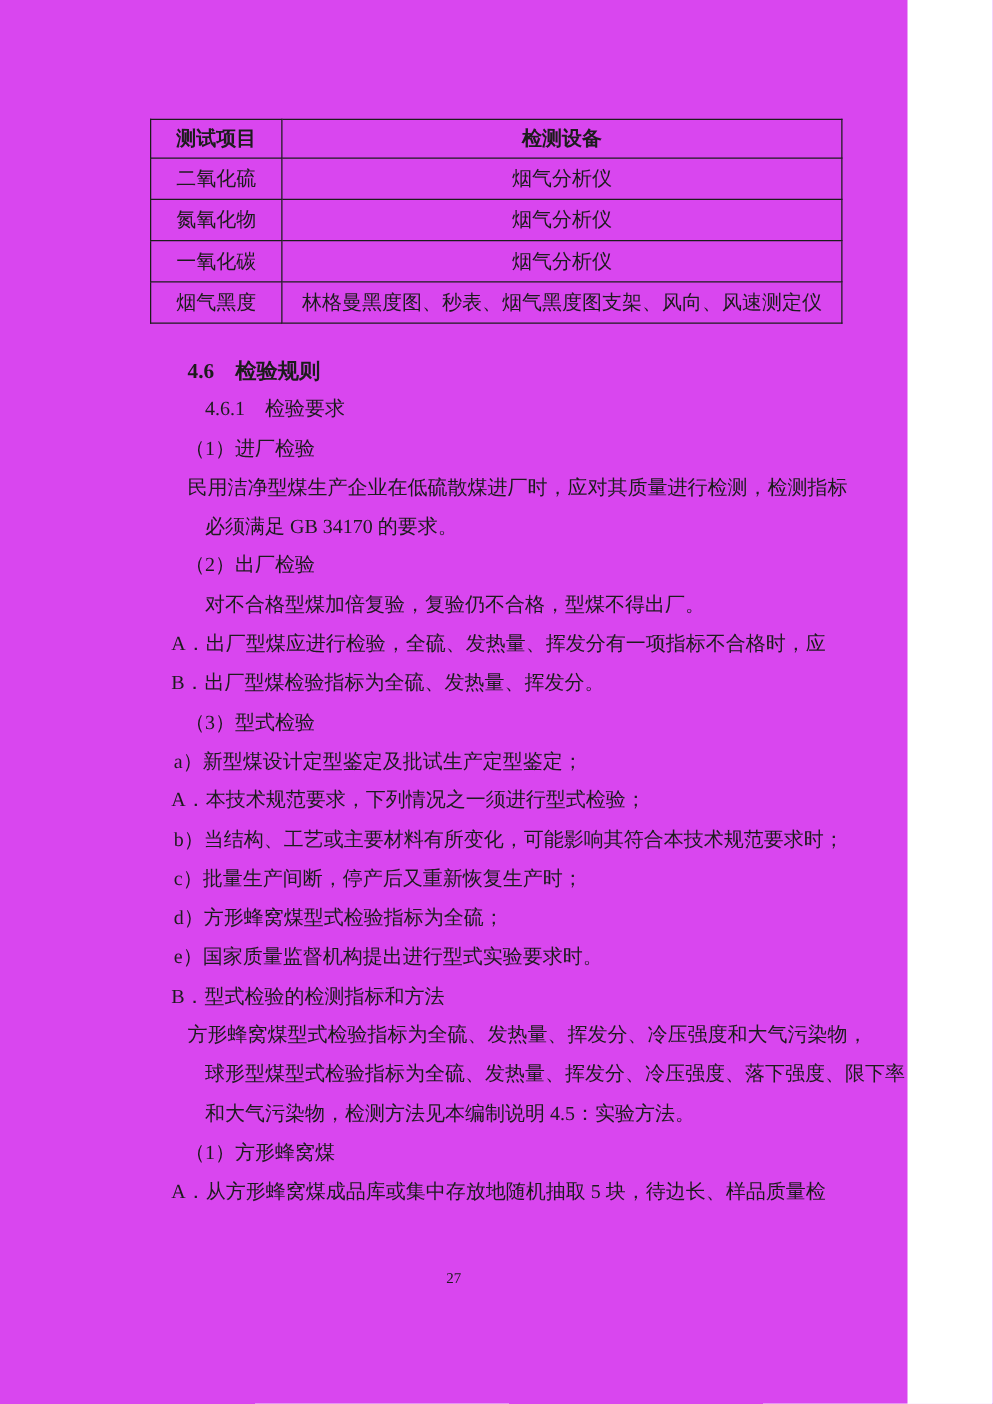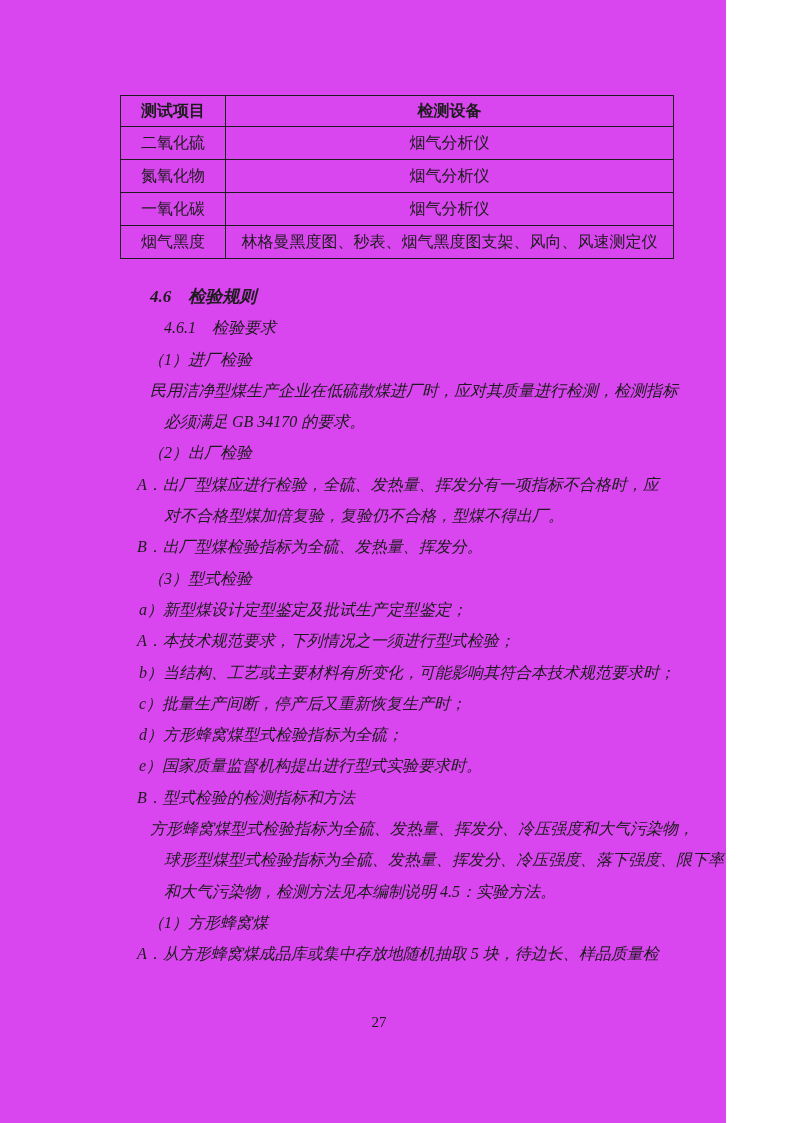--- a/index.html
+++ b/index.html
@@ -42,36 +42,35 @@
     position: absolute;
     left: 118px;
     top: 281px;
     width: 564px;
     font-size: 16px;
   }
   .ln {
     height: 31.3px;
     line-height: 31.3px;
     white-space: pre;
-    font-style: italic;
   }
   .b  { font-weight: bold; font-size: 17px; }
   .i0 { padding-left: 0; margin-left: 46px; }
   .i2 { padding-left: 32px; }
   .ip { padding-left: 30px; }
   .ia { padding-left: 19px; }
   .il { padding-left: 21px; }
 
   .pageno {
     position: absolute;
     top: 1012px;
-    left: 16px;
+    left: 0;
     width: 100%;
     text-align: center;
-    font-size: 15px;
+    font-size: 12px;
     line-height: 20px;
   }
 </style>
 </head>
 <body>
 
 <div class="page">
 
   <table class="spec">
     <colgroup>
@@ -104,22 +103,22 @@
     </tbody>
   </table>
 
   <div class="body-text">
     <div class="ln b i2">4.6　检验规则</div>
     <div class="ln i0">4.6.1　检验要求</div>
     <div class="ln ip">（1）进厂检验</div>
     <div class="ln i2">民用洁净型煤生产企业在低硫散煤进厂时，应对其质量进行检测，检测指标</div>
     <div class="ln i0">必须满足 GB 34170 的要求。</div>
     <div class="ln ip">（2）出厂检验</div>
+    <div class="ln i0">对不合格型煤加倍复验，复验仍不合格，型煤不得出厂。</div>
     <div class="ln ia">A．出厂型煤应进行检验，全硫、发热量、挥发分有一项指标不合格时，应</div>
-    <div class="ln i0">对不合格型煤加倍复验，复验仍不合格，型煤不得出厂。</div>
     <div class="ln ia">B．出厂型煤检验指标为全硫、发热量、挥发分。</div>
     <div class="ln ip">（3）型式检验</div>
     <div class="ln il">a）新型煤设计定型鉴定及批试生产定型鉴定；</div>
     <div class="ln ia">A．本技术规范要求，下列情况之一须进行型式检验；</div>
     <div class="ln il">b）当结构、工艺或主要材料有所变化，可能影响其符合本技术规范要求时；</div>
     <div class="ln il">c）批量生产间断，停产后又重新恢复生产时；</div>
     <div class="ln il">d）方形蜂窝煤型式检验指标为全硫；</div>
     <div class="ln il">e）国家质量监督机构提出进行型式实验要求时。</div>
     <div class="ln ia">B．型式检验的检测指标和方法</div>
     <div class="ln i2">方形蜂窝煤型式检验指标为全硫、发热量、挥发分、冷压强度和大气污染物，</div>

